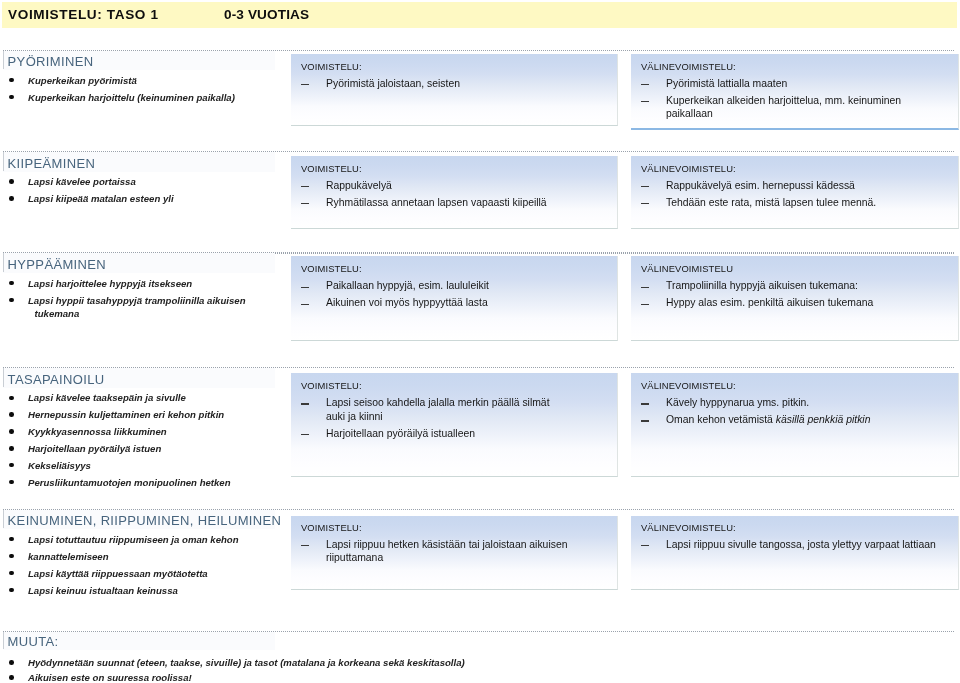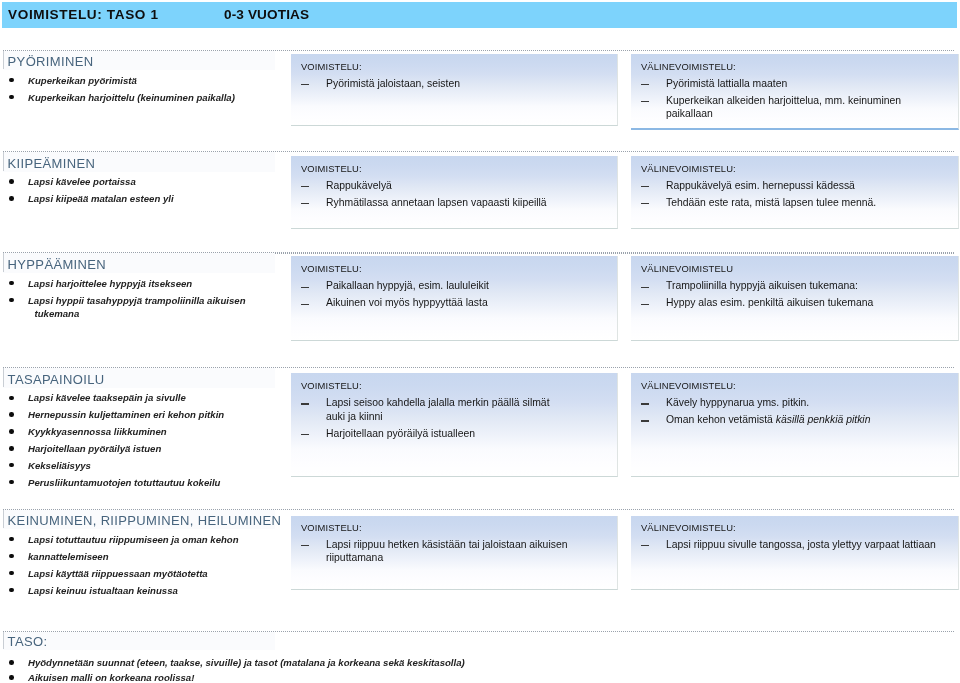--- a/index.html
+++ b/index.html
@@ -2,21 +2,21 @@
 <html><head>
 <meta charset="utf-8">
 <title>VOIMISTELU: TASO 1</title>
 <style>
   html,body{margin:0;padding:0;}
   body{width:960px;height:683px;background:#ffffff;
        font-family:"Liberation Sans",sans-serif;overflow:hidden;}
   .page{position:relative;width:960px;height:683px;}
 
   
-  .title-bar{position:absolute;left:2px;top:2px;width:955px;height:26px;background:#7dd3fc;}
+  .title-bar{position:absolute;left:2px;top:2px;width:955px;height:26px;background:#fef9c3;}
   .title-bar span{position:absolute;top:4.6px;font-size:13.6px;font-weight:bold;
                   letter-spacing:0.12px;color:#0e0e0e;white-space:nowrap;line-height:16px;}
   .title-bar .t1{left:6px;letter-spacing:0.62px;}
   .title-bar .t2{left:222px;}
 
   
   .rowgrp{position:absolute;left:0;top:0;width:960px;height:683px;}
   .sep{position:absolute;left:3px;width:951px;height:1.15px;
        background-image:repeating-linear-gradient(to right,#9aa2ac 0 1px,rgba(255,255,255,0) 1px 2px);}
   .vline{position:absolute;width:1px;background:#c9ced4;}
@@ -127,21 +127,21 @@
     <div class="bul" style="left:28.0px;top:392.40px">Lapsi kävelee taaksepäin ja sivulle</div>
     <div class="dot" style="left:9.0px;top:412.35px"></div>
     <div class="bul" style="left:28.0px;top:409.25px">Hernepussin kuljettaminen eri kehon pitkin</div>
     <div class="dot" style="left:9.0px;top:429.20px"></div>
     <div class="bul" style="left:28.0px;top:426.10px">Kyykkyasennossa liikkuminen</div>
     <div class="dot" style="left:9.0px;top:446.05px"></div>
     <div class="bul" style="left:28.0px;top:442.95px">Harjoitellaan pyöräilyä istuen</div>
     <div class="dot" style="left:9.0px;top:462.90px"></div>
     <div class="bul" style="left:28.0px;top:459.80px">Kekseliäisyys</div>
     <div class="dot" style="left:9.0px;top:479.75px"></div>
-    <div class="bul" style="left:28.0px;top:476.65px">Perusliikuntamuotojen totuttautuu kokeilu</div>
+    <div class="bul" style="left:28.0px;top:476.65px">Perusliikuntamuotojen monipuolinen hetken</div>
     <div class="box" style="left:291.0px;top:373.3px;width:326.0px;height:102.30000000000001px">
       <div class="bh" style="left:10.0px;top:6.80px">VOIMISTELU:</div>
       <div class="dash" style="left:9.8px;top:30.10px"></div>
       <div class="bl" style="left:35.0px;top:23.90px">Lapsi seisoo kahdella jalalla merkin päällä silmät</div>
       <div class="bl" style="left:35.0px;top:37.30px">auki ja kiinni</div>
       <div class="dash" style="left:9.8px;top:60.60px"></div>
       <div class="bl" style="left:35.0px;top:54.40px">Harjoitellaan pyöräilyä istualleen</div>
     </div>
     <div class="box" style="left:631.0px;top:373.3px;width:327.0px;height:102.30000000000001px">
       <div class="bh" style="left:10.0px;top:6.80px">VÄLINEVOIMISTELU:</div>
@@ -173,19 +173,19 @@
     <div class="box" style="left:631.0px;top:515.9px;width:327.0px;height:73.10000000000002px">
       <div class="bh" style="left:10.0px;top:6.10px">VÄLINEVOIMISTELU:</div>
       <div class="dash" style="left:9.8px;top:29.40px"></div>
       <div class="bl" style="left:35.0px;top:23.20px">Lapsi riippuu sivulle tangossa, josta ylettyy varpaat lattiaan</div>
     </div>
   </div>
   <div class="rowgrp">
     <div class="sep" style="top:630.8px"></div>
 <div class="cathband" style="top:631.8px;height:18.5px"></div>
     <div class="vline" style="left:2.6px;top:631.8px;height:17.5px"></div>
-    <div class="cathead" style="left:7.6px;top:636.30px">TASO:</div>
+    <div class="cathead" style="left:7.6px;top:636.30px">MUUTA:</div>
     <div class="dot" style="left:9.0px;top:660.30px"></div>
     <div class="bul" style="left:28.0px;top:657.20px">Hyödynnetään suunnat (eteen, taakse, sivuille) ja tasot (matalana ja korkeana sekä keskitasolla)</div>
     <div class="dot" style="left:9.0px;top:675.20px"></div>
-    <div class="bul" style="left:28.0px;top:672.10px">Aikuisen malli on korkeana roolissa!</div>
+    <div class="bul" style="left:28.0px;top:672.10px">Aikuisen este on suuressa roolissa!</div>
   </div>
 </div>
 
 </body></html>

